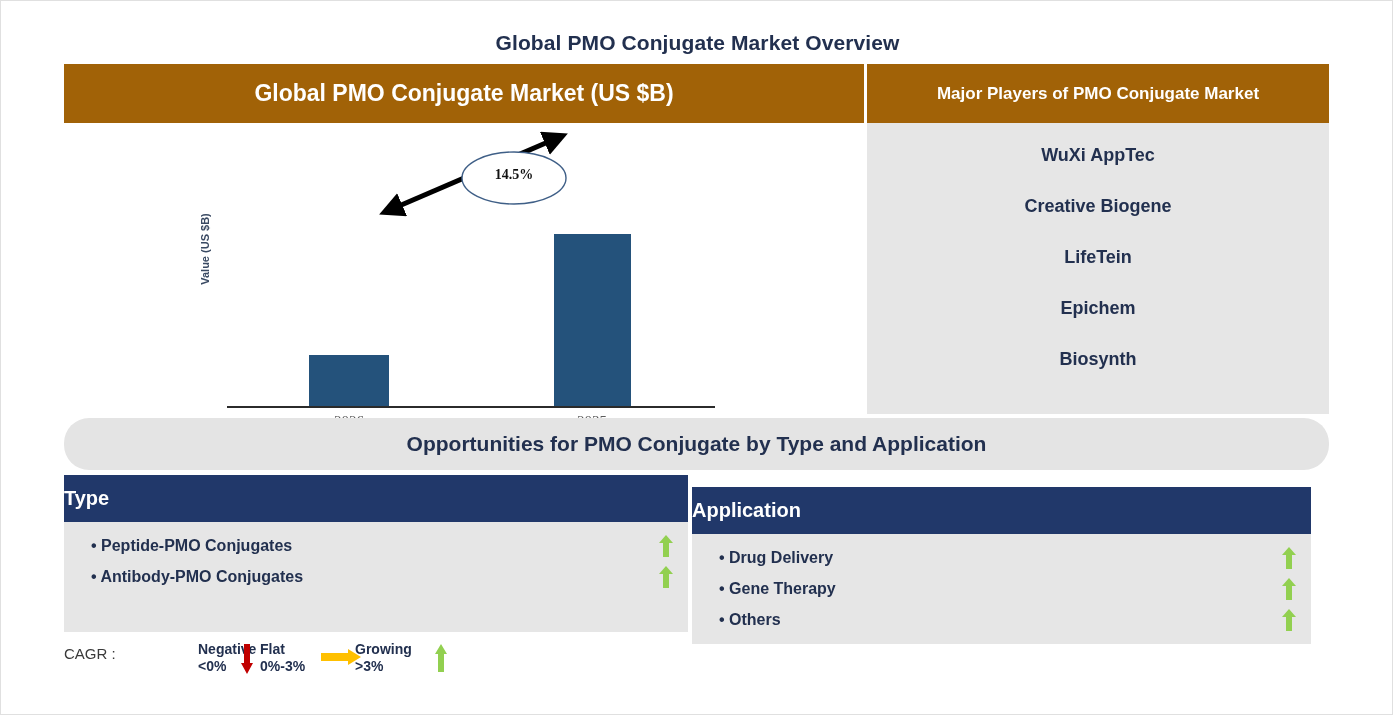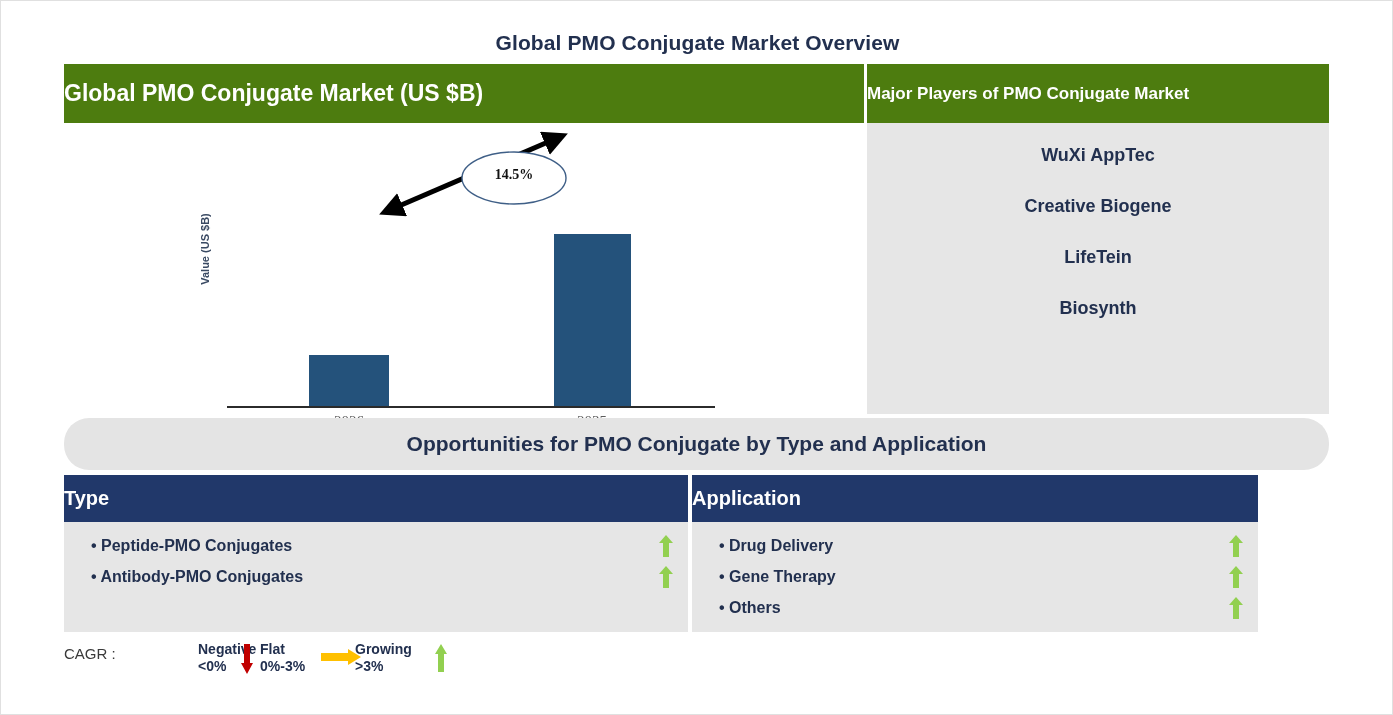--- a/index.html
+++ b/index.html
@@ -46,24 +46,24 @@
   }
   .panel-players {
     position: absolute;
     left: 866px;
     top: 63px;
     width: 462px;
     height: 350px;
     background: #e6e6e6;
   }
   .panel-head {
-    background: #4d7c0f;
+    background: #a16207;
     color: #ffffff;
     font-weight: bold;
-    text-align: left;
+    text-align: center;
     box-sizing: border-box;
   }
   .panel-chart .panel-head {
     height: 59px;
     line-height: 59px;
     font-size: 23px;
   }
   .panel-players .panel-head {
     height: 59px;
     line-height: 59px;
@@ -170,21 +170,21 @@
   }
 
   
   .col {
     position: absolute;
     top: 474px;
     height: 157px;
     background: #e6e6e6;
   }
   .col-type { left: 63px; width: 624px; }
-  .col-app  { left: 691px; width: 566px; }
+  .col-app  { left: 691px; width: 619px; margin-top: 12px; }
   .col-head {
     height: 47px;
     line-height: 47px;
     background: #21386a;
     color: #ffffff;
     font-size: 20px;
     font-weight: bold;
     text-align: left;
   }
   .col-body { padding-top: 8px; }
@@ -280,20 +280,21 @@
       <div class="source">Source : Lucintel</div>
     </div>
   </div>
 
   <div class="panel-players">
     <div class="panel-head">Major Players of PMO Conjugate Market</div>
     <div class="players-body">
       <div class="player-item">WuXi AppTec</div>
       <div class="player-item">Creative Biogene</div>
       <div class="player-item">LifeTein</div>
+      <div class="player-item">Epichem</div>
       <div class="player-item">Biosynth</div>
     </div>
   </div>
 
   <div class="opp-band">Opportunities for PMO Conjugate by Type and Application</div>
 
   <div class="col col-type">
     <div class="col-head">Type</div>
     <div class="col-body">
       <div class="opt-row">

